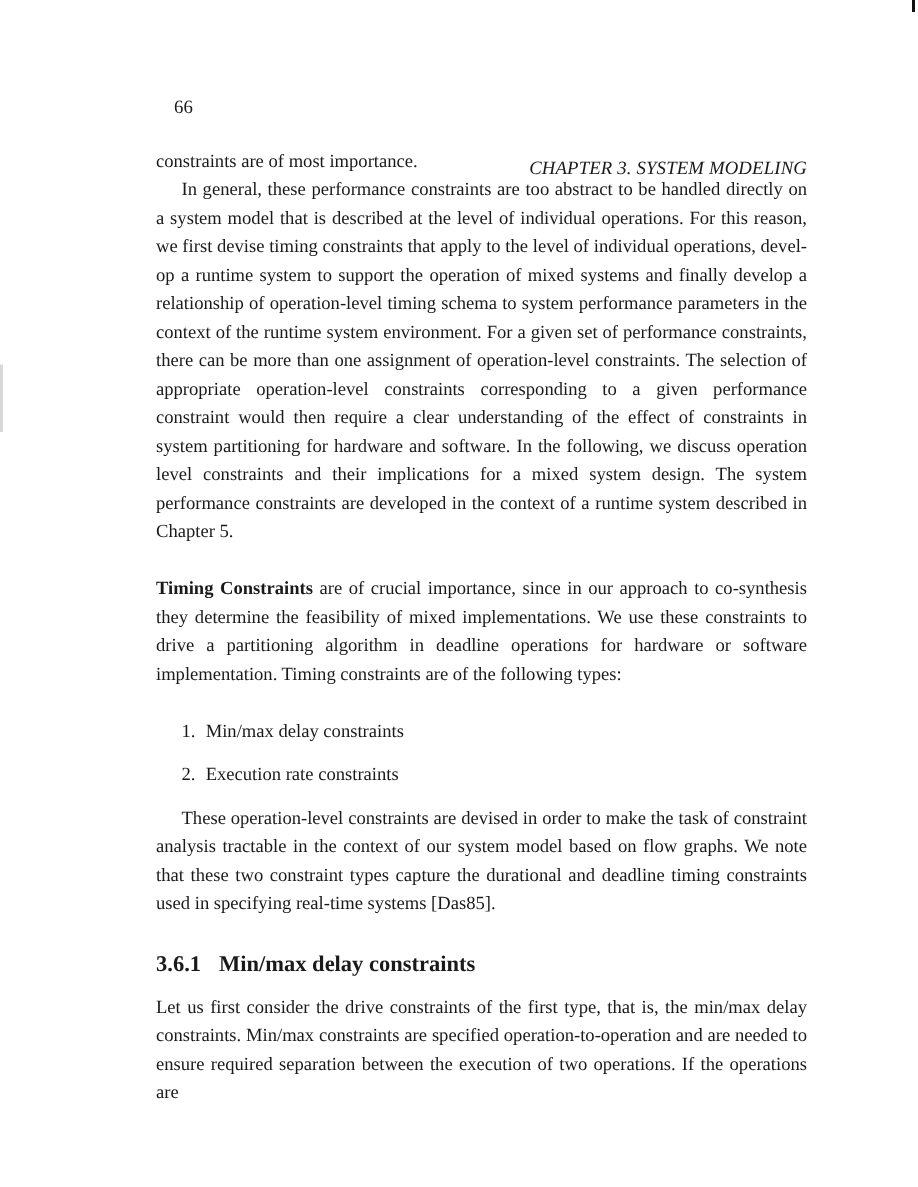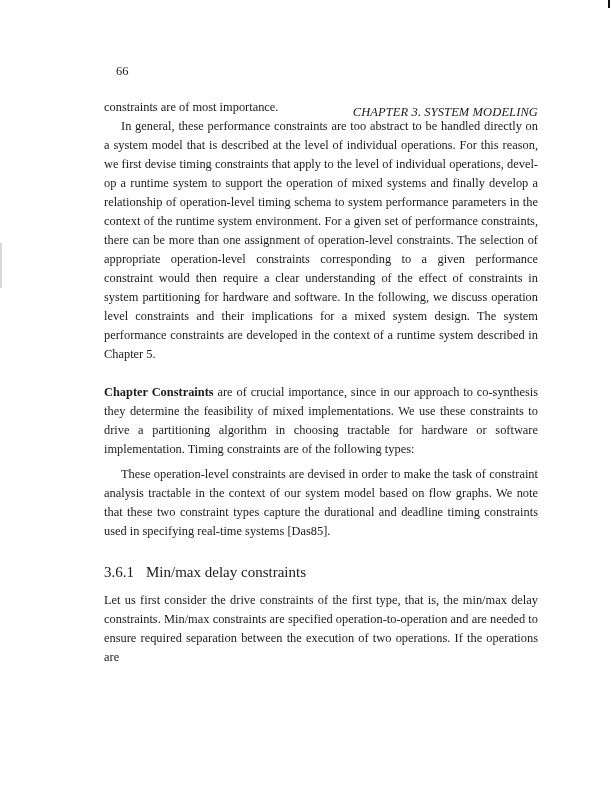--- a/index.html
+++ b/index.html
@@ -82,21 +82,21 @@
       padding-left: 17px;
       margin-bottom: 10px;
     }
     .list li .num {
       display: inline-block;
       width: 13px;
     }
     .section-heading {
       margin-top: 21px !important;
       margin-bottom: 9px !important;
-      font-weight: normal;
+      font-weight: bold;
       font-size: 15px;
       line-height: 20px;
     }
     .section-heading .sec-num {
       display: inline-block;
       width: 42px;
     }
   </style>
 </head>
 <body>
@@ -106,21 +106,25 @@
 
 <header class="running-head">
   <span class="page-num">66</span>
   <span class="chapter-title">CHAPTER 3.  SYSTEM MODELING</span>
 </header>
 
 <main class="body-text">
   <p>constraints are of most importance.</p>
   <p class="indent">In general, these performance constraints are too abstract to be handled directly on a system model that is described at the level of individual operations. For this reason, we first devise timing constraints that apply to the level of individual operations, devel-op a runtime system to support the operation of mixed systems and finally develop a relationship of operation-level timing schema to system performance parameters in the context of the runtime system environment. For a given set of performance constraints, there can be more than one assignment of operation-level constraints. The selection of appropriate operation-level constraints corresponding to a given performance constraint would then require a clear understanding of the effect of constraints in system partitioning for hardware and software. In the following, we discuss operation level constraints and their implications for a mixed system design. The system performance constraints are developed in the context of a runtime system described in Chapter 5.</p>
 
-  <p class="gap-para"><span class="run-in">Chapter Constraints</span><span> are of crucial importance, since in our approach to co-synthesis they determine the feasibility of mixed implementations. We use these constraints to drive a partitioning algorithm in choosing tractable for hardware or software implementation. Timing constraints are of the following types:</span></p>
+  <p class="gap-para"><span class="run-in">Timing Constraints</span><span> are of crucial importance, since in our approach to co-synthesis they determine the feasibility of mixed implementations. We use these constraints to drive a partitioning algorithm in deadline operations for hardware or software implementation. Timing constraints are of the following types:</span></p>
 
+  <ol class="list">
+    <li><span class="num">1.</span> <span>Min/max delay constraints</span></li>
+    <li><span class="num">2.</span> <span>Execution rate constraints</span></li>
+  </ol>
 
   <p class="indent" style="margin-top:6px;font-family:Liberation Serif, serif;">These operation-level constraints are devised in order to make the task of constraint analysis tractable in the context of our system model based on flow graphs. We note that these two constraint types capture the durational and deadline timing constraints used in specifying real-time systems [Das85].</p>
 
   <h2 class="section-heading"><span class="sec-num">3.6.1</span><span>Min/max delay constraints</span></h2>
 
   <p>Let us first consider the drive constraints of the first type, that is, the min/max delay constraints. Min/max constraints are specified operation-to-operation and are needed to ensure required separation between the execution of two operations. If the operations are</p>
 </main>
 
 </body></html>

